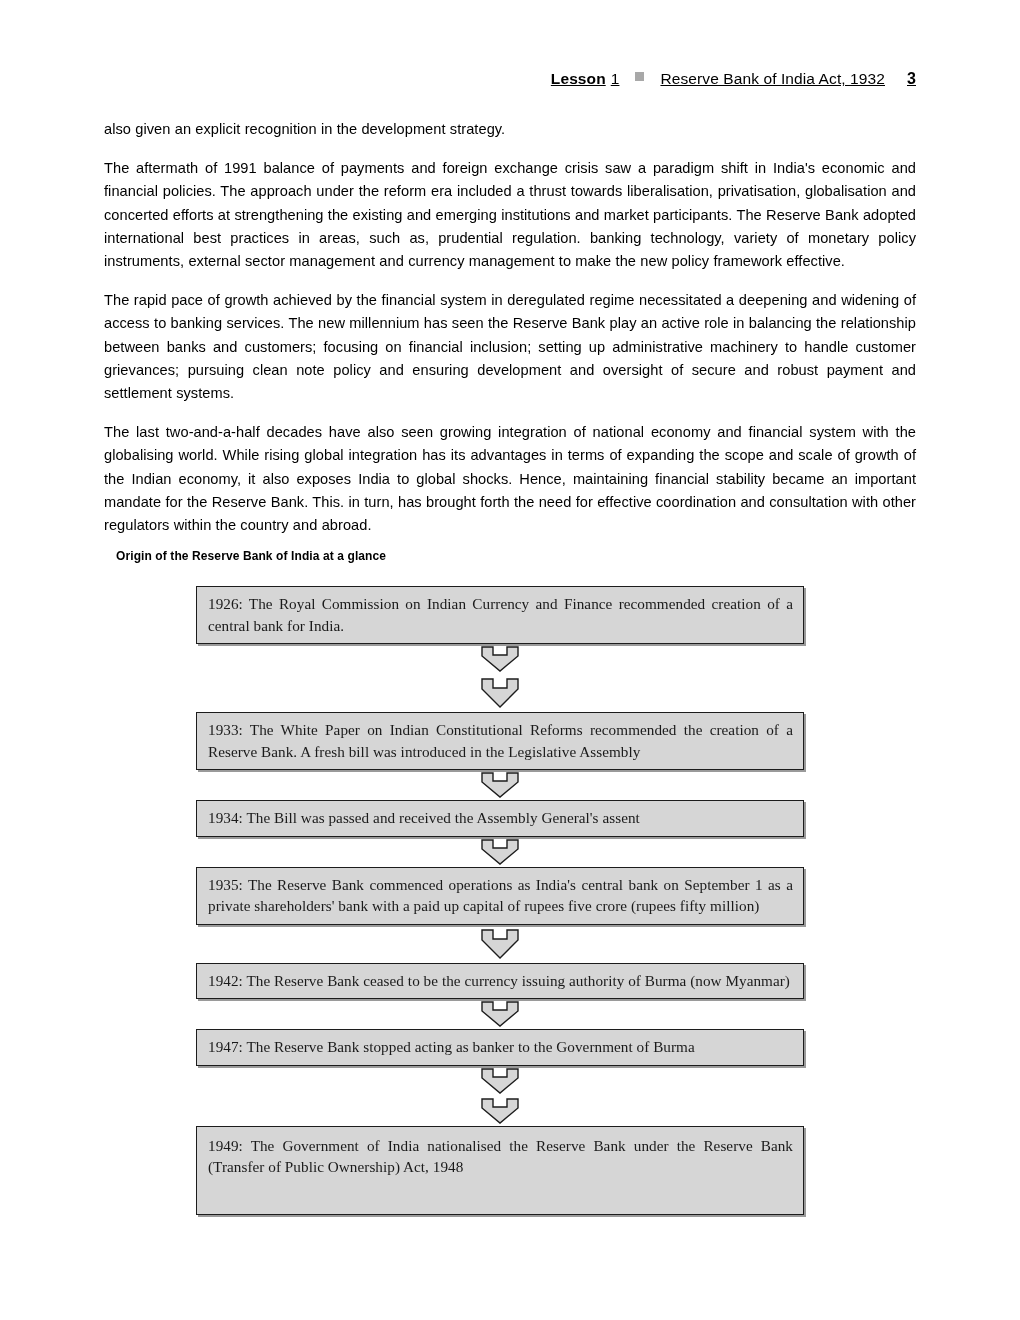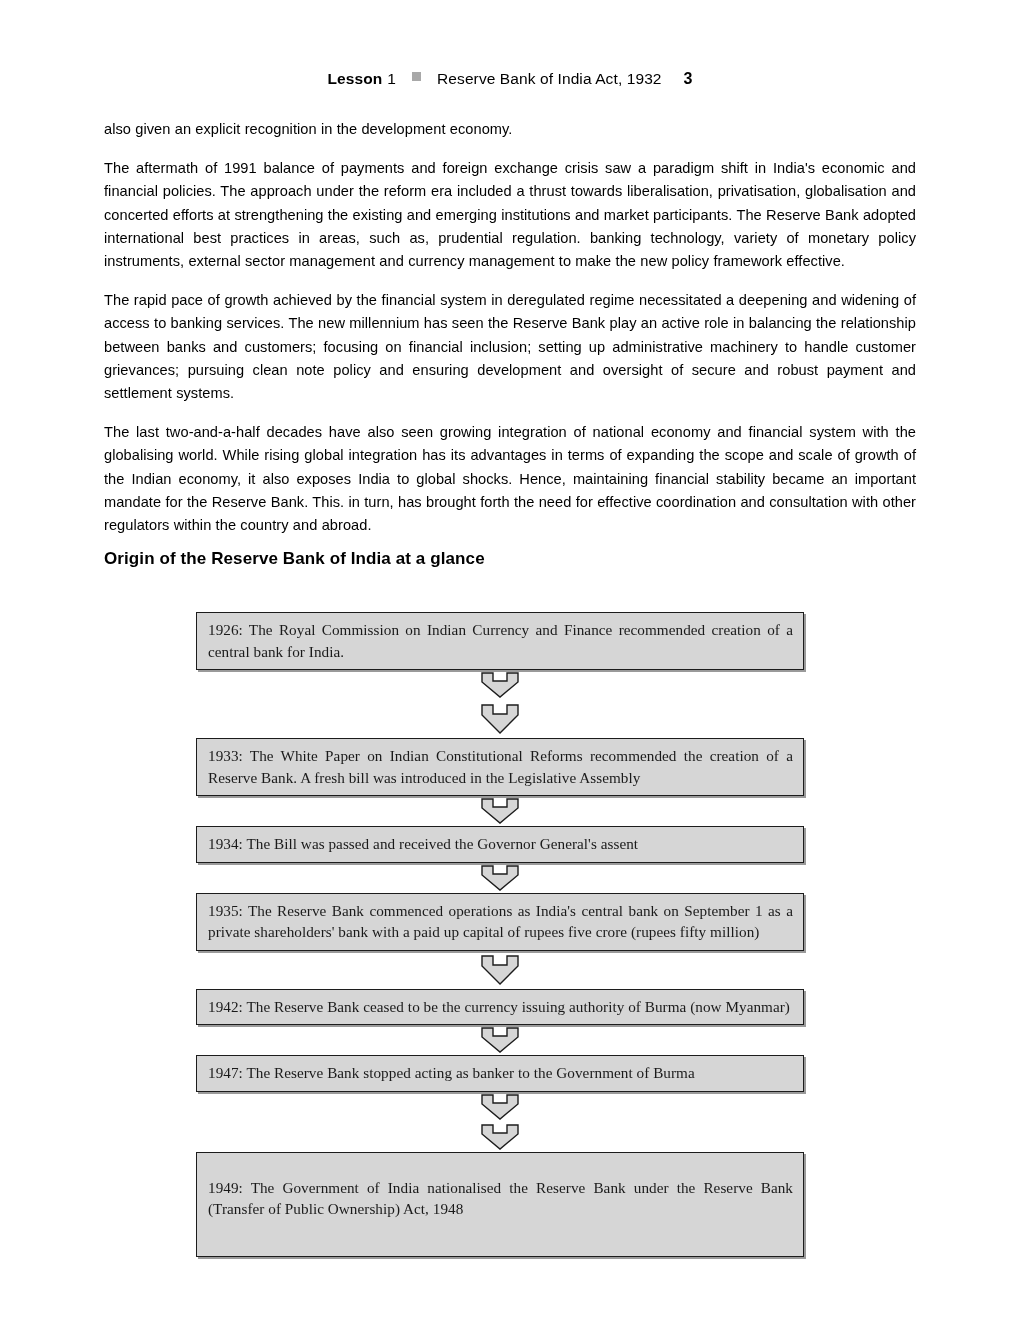--- a/index.html
+++ b/index.html
@@ -25,24 +25,25 @@
 
   
   .header {
     position: absolute;
     left: 104px;
     top: 70px;
     width: 812px;
     height: 26px;
     display: flex;
     align-items: baseline;
-    justify-content: center;
+    justify-content: flex-end;
     font-size: 15.5px;
     letter-spacing: 0.1px;
     white-space: nowrap;
+    text-decoration: underline;
   }
   .header .lesson-word {
     font-weight: bold;
     margin-right: 5px;
   }
   .header .lesson-num {
     font-weight: normal;
     margin-right: 16px;
   }
   .header .sep-square {
@@ -79,32 +80,32 @@
     letter-spacing: 0.05px;
     word-spacing: 0.2px;
   }
   p.para.last-para {
     margin-bottom: 6px;
   }
 
   
   .section-heading {
     position: absolute;
-    left: 104px;
+    left: 116px;
     top: 549px;
-    font-size: 17px;
+    font-size: 12px;
     font-weight: bold;
     letter-spacing: 0.1px;
   }
 
   
   .flow {
     position: absolute;
     left: 196px;
-    top: 612px;
+    top: 586px;
     width: 608px;
   }
   .flow-box {
     box-sizing: border-box;
     border: 1.4px solid #1c1c1c;
     background: #d6d6d6;
     box-shadow: 2px 2px 0 0 #9a9a9a;
     font-family: "Liberation Serif", serif;
     font-size: 15.2px;
     line-height: 21.5px;
@@ -138,21 +139,21 @@
 
   <div class="header">
     <span class="lesson-word">Lesson</span>
     <span class="lesson-num">1</span>
     <span class="sep-square"></span>
     <span class="header-title">Reserve Bank of India Act, 1932</span>
     <span class="page-num">3</span>
   </div>
 
   <div class="body-col">
-    <p class="para">also given an explicit recognition in the development economy.</p>
+    <p class="para">also given an explicit recognition in the development strategy.</p>
     <p class="para">The aftermath of 1991 balance of payments and foreign exchange crisis saw a paradigm shift in India's economic and financial policies. The approach under the reform era included a thrust towards liberalisation, privatisation, globalisation and concerted efforts at strengthening the existing and emerging institutions and market participants. The Reserve Bank adopted international best practices in areas, such as, prudential regulation. banking technology, variety of monetary policy instruments, external sector management and currency management to make the new policy framework effective.</p>
     <p class="para">The rapid pace of growth achieved by the financial system in deregulated regime necessitated a deepening and widening of access to banking services. The new millennium has seen the Reserve Bank play an active role in balancing the relationship between banks and customers; focusing on financial inclusion; setting up administrative machinery to handle customer grievances; pursuing clean note policy and ensuring development and oversight of secure and robust payment and settlement systems.</p>
     <p class="para last-para">The last two-and-a-half decades have also seen growing integration of national economy and financial system with the globalising world. While rising global integration has its advantages in terms of expanding the scope and scale of growth of the Indian economy, it also exposes India to global shocks. Hence, maintaining financial stability became an important mandate for the Reserve Bank. This. in turn, has brought forth the need for effective coordination and consultation with other regulators within the country and abroad.</p>
   </div>
 
   <div class="section-heading">Origin of the Reserve Bank of India at a glance</div>
 
   <div class="flow">
 
     <div class="flow-box">
@@ -176,21 +177,21 @@
       <span class="bt">1933: The White Paper on Indian Constitutional Reforms recommended the creation of a Reserve Bank. A fresh bill was introduced in the Legislative Assembly</span>
     </div>
 
     <div class="flow-conn">
       <svg width="54" height="26" viewBox="0 0 54 26">
         <polygon points="9,1 20,1 20,9 34,9 34,1 45,1 45,10 27,25 9,10" fill="#d6d6d6" stroke="#1c1c1c" stroke-width="1.4" stroke-linejoin="miter"></polygon>
       </svg>
     </div>
 
     <div class="flow-box">
-      <span class="bt">1934: The Bill was passed and received the Governor General's assent</span>
+      <span class="bt">1934: The Bill was passed and received the Assembly General's assent</span>
     </div>
 
     <div class="flow-conn">
       <svg width="54" height="26" viewBox="0 0 54 26">
         <polygon points="9,1 20,1 20,9 34,9 34,1 45,1 45,10 27,25 9,10" fill="#d6d6d6" stroke="#1c1c1c" stroke-width="1.4" stroke-linejoin="miter"></polygon>
       </svg>
     </div>
 
     <div class="flow-box">
       <span class="bt">1935: The Reserve Bank commenced operations as India's central bank on September 1 as a private shareholders' bank with a paid up capital of rupees five crore (rupees fifty million)</span>
@@ -222,19 +223,19 @@
       </svg>
     </div>
 
 
     <div class="flow-conn">
       <svg width="54" height="26" viewBox="0 0 54 26">
         <polygon points="9,1 20,1 20,9 34,9 34,1 45,1 45,10 27,25 9,10" fill="#d6d6d6" stroke="#1c1c1c" stroke-width="1.4" stroke-linejoin="miter"></polygon>
       </svg>
     </div>
 
-    <div class="flow-box" style="padding-top:24px;padding-bottom:36px;">
+    <div class="flow-box" style="padding-top:8px;padding-bottom:36px;">
       <span class="bt">1949: The Government of India nationalised the Reserve Bank under the Reserve Bank (Transfer of Public Ownership) Act, 1948</span>
     </div>
 
   </div>
 
 </div>
 
 </body></html>

